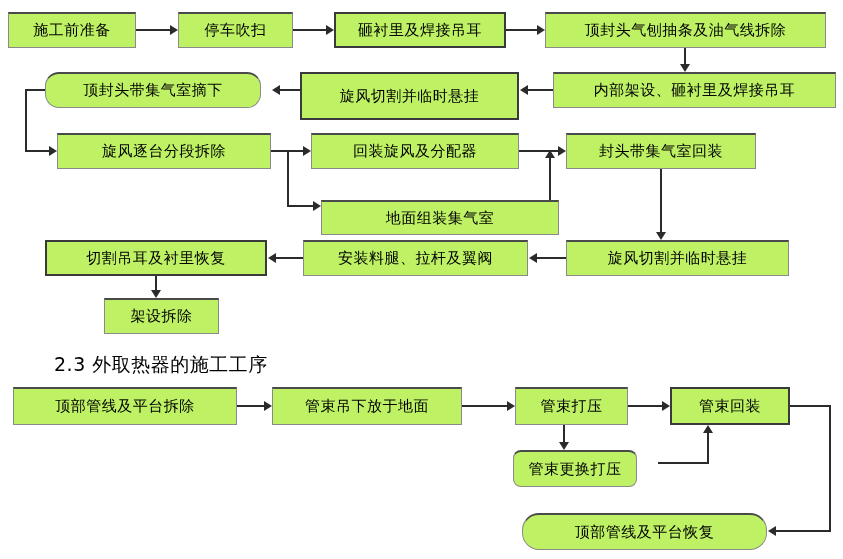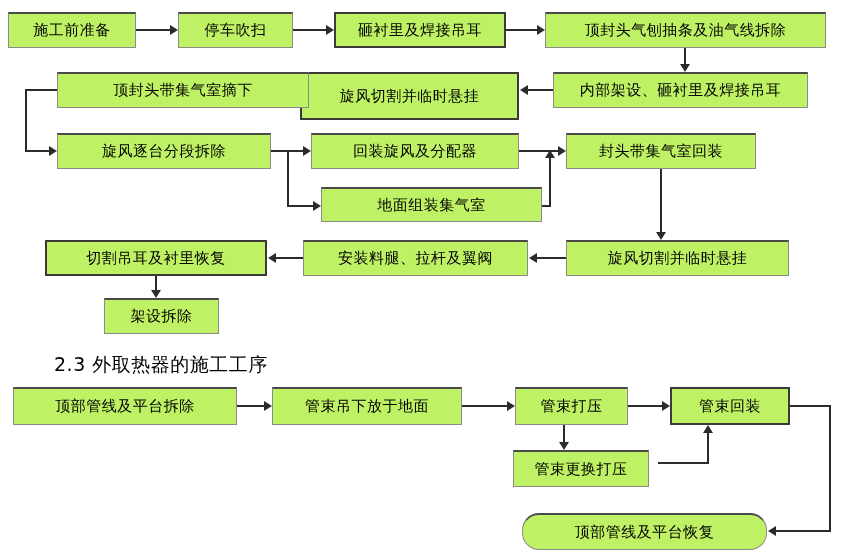--- a/index.html
+++ b/index.html
@@ -97,23 +97,23 @@
 
   <div class="seg h" style="left:136px; top:29px; width:34px;"></div>
   <div class="arrow right" style="left:170px; top:25px;"></div>
 
   <div class="seg h" style="left:293px; top:29px; width:33px;"></div>
   <div class="arrow right" style="left:326px; top:25px;"></div>
 
   <div class="seg h" style="left:506px; top:29px; width:31px;"></div>
   <div class="arrow right" style="left:537px; top:25px;"></div>
 
-  <div class="node shadowed" style="left:553px; top:72px; width:255px; height:36px;">内部架设、砸衬里及焊接吊耳</div>
+  <div class="node shadowed" style="left:553px; top:72px; width:283px; height:36px;">内部架设、砸衬里及焊接吊耳</div>
   <div class="node dark" style="left:300px; top:72px; width:219px; height:48px;">旋风切割并临时悬挂</div>
-  <div class="node shadowed" style="left:57px; top:72px; width:252px; height:36px;">顶封头带集气室摘下</div>
+  <div class="node shadowed" style="left:45px; top:72px; width:216px; height:36px;border-radius:14px;">顶封头带集气室摘下</div>
 
   <div class="seg v" style="left:684px; top:48px; height:16px;"></div>
   <div class="arrow down" style="left:680px; top:64px;"></div>
 
   <div class="seg h" style="left:528px; top:89px; width:26px;"></div>
   <div class="arrow left" style="left:520px; top:85px;"></div>
 
   <div class="seg h" style="left:280px; top:89px; width:21px;"></div>
   <div class="arrow left" style="left:272px; top:85px;"></div>
 
@@ -126,21 +126,21 @@
   <div class="seg h" style="left:25px;  top:150px; width:24px;"></div>
   <div class="arrow right" style="left:49px; top:146px;"></div>
 
   <div class="seg h" style="left:271px; top:150px; width:32px;"></div>
   <div class="arrow right" style="left:303px; top:146px;"></div>
 
   <div class="seg v" style="left:287px; top:150px; height:57px;"></div>
   <div class="seg h" style="left:287px; top:205px; width:26px;"></div>
   <div class="arrow right" style="left:313px; top:201px;"></div>
 
-  <div class="node shadowed" style="left:321px; top:187px; width:221px; height:35px;">地面组装集气室</div>
+  <div class="node shadowed" style="left:321px; top:200px; width:238px; height:35px;">地面组装集气室</div>
 
   <div class="seg h" style="left:519px; top:150px; width:39px;"></div>
   <div class="seg v" style="left:549px; top:150px; height:56px;"></div>
   <div class="seg h" style="left:532px; top:205px; width:19px;"></div>
   <div class="arrow up" style="left:545px; top:150px;"></div>
   <div class="arrow right" style="left:558px; top:146px;"></div>
 
   <div class="seg v" style="left:660px; top:169px; height:63px;"></div>
   <div class="arrow down" style="left:656px; top:232px;"></div>
 
@@ -158,21 +158,21 @@
   <div class="arrow down" style="left:151px; top:290px;"></div>
 
   <div class="node shadowed" style="left:104px; top:298px; width:115px; height:36px;">架设拆除</div>
 
   <div class="heading" style="left:54px; top:352px;">2.3 外取热器的施工工序</div>
 
   <div class="node shadowed" style="left:13px; top:387px; width:224px; height:38px;">顶部管线及平台拆除</div>
   <div class="node shadowed" style="left:272px; top:387px; width:190px; height:38px;">管束吊下放于地面</div>
   <div class="node shadowed" style="left:515px; top:387px; width:113px; height:38px;">管束打压</div>
   <div class="node dark" style="left:670px; top:387px; width:120px; height:38px;">管束回装</div>
-  <div class="node shadowed" style="left:513px; top:450px; width:136px; height:37px;">管束更换打压</div>
+  <div class="node shadowed" style="left:513px; top:450px; width:124px; height:37px;border-radius:8px;">管束更换打压</div>
   <div class="node shadowed" style="left:522px; top:513px; width:245px; height:37px;border-radius:17px;">顶部管线及平台恢复</div>
 
   <div class="seg h" style="left:221px; top:405px; width:43px;"></div>
   <div class="arrow right" style="left:264px; top:401px;"></div>
 
   <div class="seg h" style="left:462px; top:405px; width:45px;"></div>
   <div class="arrow right" style="left:507px; top:401px;"></div>
 
   <div class="seg h" style="left:628px; top:405px; width:34px;"></div>
   <div class="arrow right" style="left:662px; top:401px;"></div>

